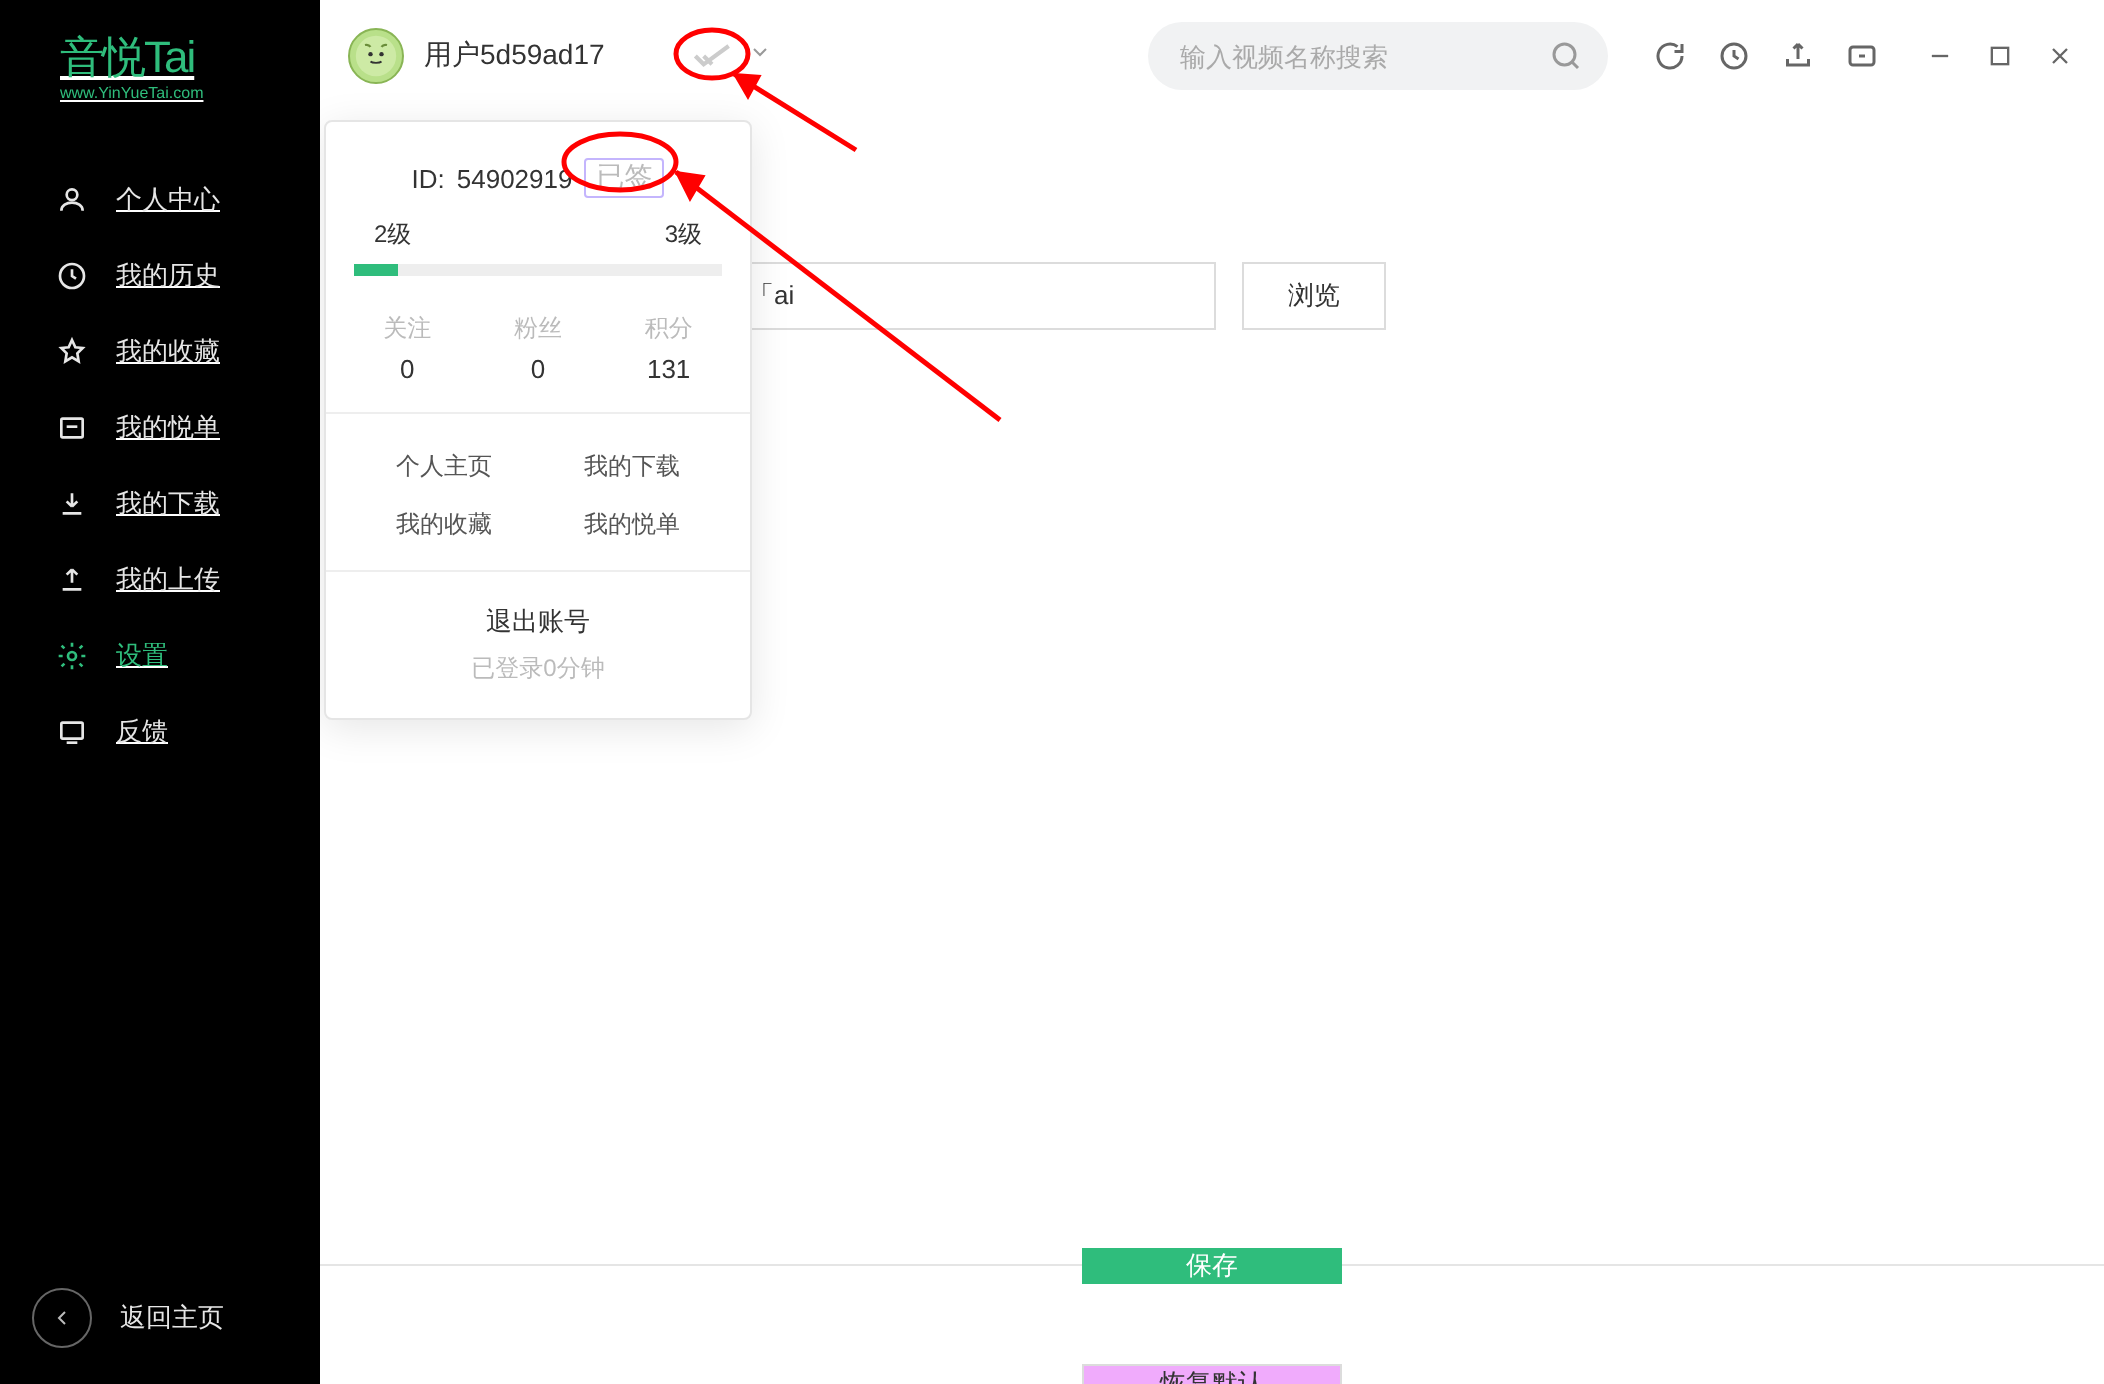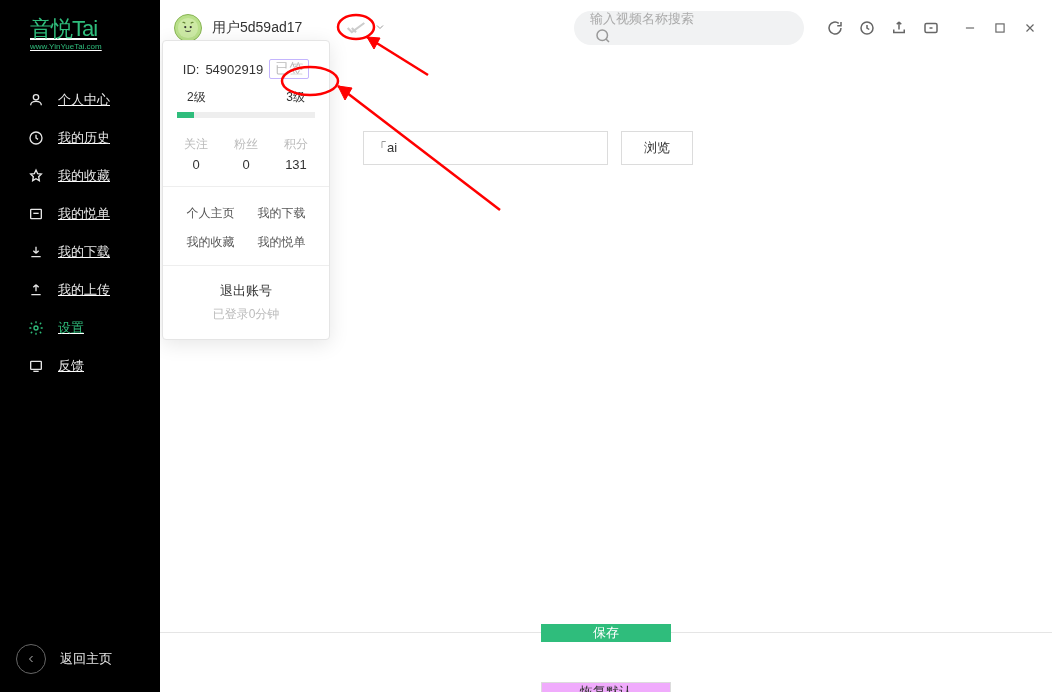--- a/index.html
+++ b/index.html
@@ -18,32 +18,32 @@
     .return-home { position: absolute; bottom: 18px; left: 16px; display: flex; align-items: center; gap: 14px; color: #e6e6e6; font-size: 13px; cursor: pointer; }
     .return-home .circle { width: 30px; height: 30px; border-radius: 50%; border: 1px solid #666; display: flex; align-items: center; justify-content: center; }
 
     
     .topbar { position: absolute; left: 160px; top: 0; right: 0; height: 56px; display: flex; align-items: center; padding: 0 14px 0 14px; }
     .avatar { width: 28px; height: 28px; border-radius: 50%; background: #b9e08a; border: 1px solid #89b555; display:flex; align-items:center; justify-content:center; overflow:hidden; }
     .avatar svg { width:22px; height:22px; }
     .username { margin-left: 10px; font-size: 14px; color: #333; }
     .verify-badge { margin-left: 44px; display:flex; align-items:center; color:#bbb; }
 
-    .searchbox { margin-left: auto; display:flex; background:#f1f2f3; border-radius: 18px; width: 230px; height: 34px; padding: 0 8px 0 16px; flex-direction: column; }
+    .searchbox { margin-left: auto; display:flex; align-items:center; background:#f1f2f3; border-radius: 18px; width: 230px; height: 34px; padding: 0 8px 0 16px; }
     .searchbox input { flex:1; border:none; background:transparent; outline:none; font-size:13px; color:#333; }
     .searchbox input::placeholder { color:#aaa; }
     .search-btn { width:26px; height:26px; display:flex; align-items:center; justify-content:center; cursor:pointer; color:#999; }
 
     .tool-icons { display:flex; align-items:center; gap:14px; margin-left:22px; color:#666; }
     .tool-icons .ticon { width:18px; height:18px; display:flex; align-items:center; justify-content:center; cursor:pointer; }
     .window-controls { display:flex; align-items:center; gap:14px; margin-left:22px; color:#666; }
     .window-controls .wicon { width:16px; height:16px; display:flex; align-items:center; justify-content:center; cursor:pointer; }
 
     
-    .popover { position:absolute; left:162px; top:40px; width:168px; background:#fff; border:1px solid #e5e5e5; border-radius:4px; box-shadow: 0 4px 20px rgba(0,0,0,0.1); padding: 0 0 12px 0; z-index:20; }
+    .popover { position:absolute; left:162px; top:60px; width:214px; background:#fff; border:1px solid #e5e5e5; border-radius:4px; box-shadow: 0 4px 20px rgba(0,0,0,0.1); padding: 0 0 12px 0; z-index:20; }
     .pop-row1 { display:flex; align-items:center; justify-content:center; gap:6px; padding: 18px 16px 10px; font-size:13px; color:#333; }
     .signed-box { border:1px solid #c4b5fd; color:#bbb; font-size:14px; padding: 0 5px; border-radius:2px; }
     .pop-levels { display:flex; justify-content:space-between; padding: 0 24px 6px; font-size:12px; color:#333;}
     .pop-progress { height:6px; background:#eee; margin: 0 14px 14px; position:relative; }
     .pop-progress-fill { position:absolute; left:0; top:0; height:100%; background:#2fbd7c; }
     .pop-stats { display:flex; justify-content:space-around; padding: 4px 8px 14px 8px; }
     .pop-stat { text-align:center; flex:1; }
     .pop-stat .lbl { color:#bbb; font-size:12px; }
     .pop-stat .val { color:#333; font-size:13px; margin-top:4px; }
     .pop-divider { height:1px; background:#eee; margin: 0 0 8px; }

